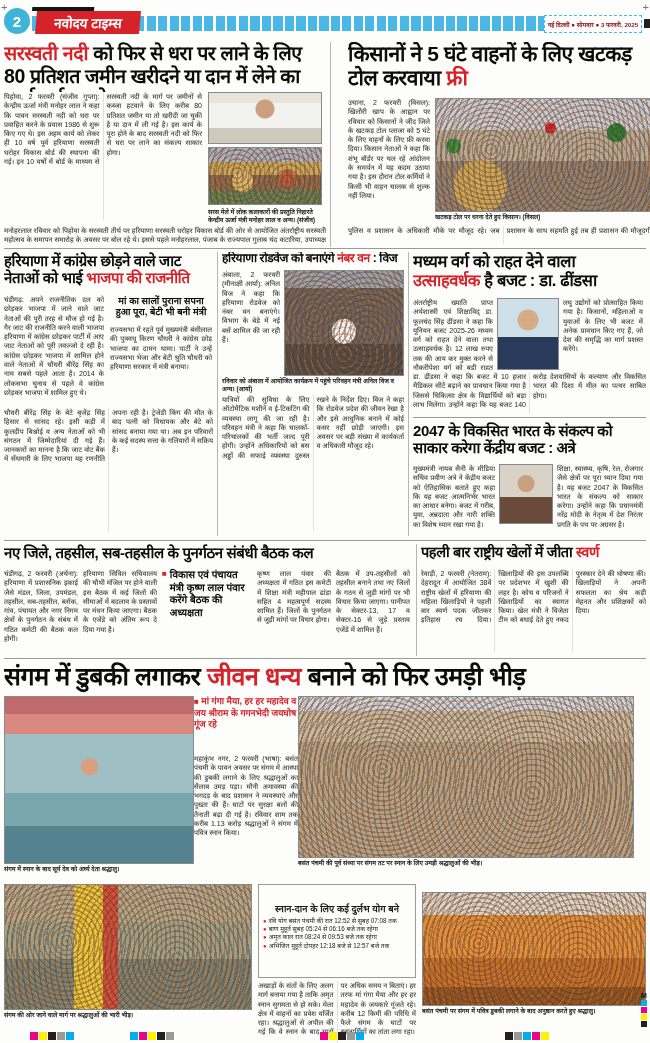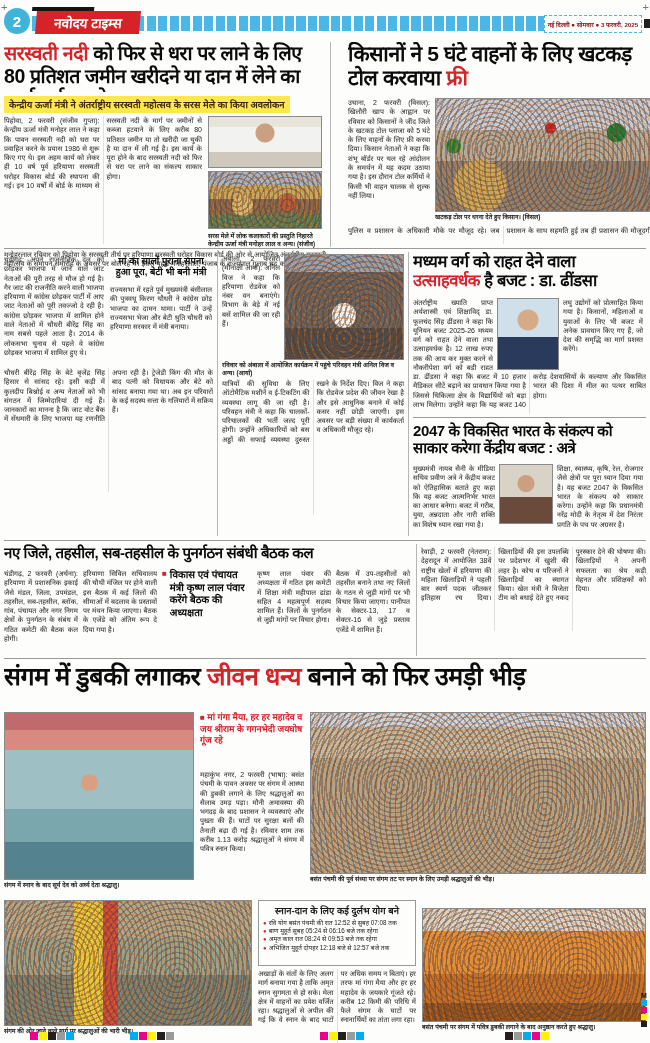--- a/index.html
+++ b/index.html
@@ -65,21 +65,21 @@
      linear-gradient(180deg,#ccd6dc 0 9%,#c4baa0 9% 28%,#b2a488 28%);}
   .ph-bath{background:
      radial-gradient(circle at 45% 42%, #d8a080 0 8px, transparent 9px),
      linear-gradient(180deg,#c06a6e 0 10%,#d88a80 10% 22%,#9ec0c4 22% 58%,#7aa6ae 58% 78%,#54828e 78%);}
   .ph-shrine{background:
      linear-gradient(90deg, transparent 0 28%, #e8c83a 28% 40%, #d04a3a 40% 46%, transparent 46%),
      linear-gradient(180deg,#b0a88a 0 30%,#9aa28a 30% 60%,#7a8272 60%);}
   .ph-saffron{background:
      linear-gradient(180deg,#d9d4c6 0 20%,#e0903a 20% 58%,#c27028 58% 84%,#91541e 84%);}
   .notebox{display:flex;gap:3px;font-size:10px;font-weight:bold;line-height:1.25;color:#0b0b0b;}
-  .yogbox{border:1px solid #999;padding:3px 4px;overflow:hidden;}
+  .yogbox{border:1px solid #999;padding:17px 4px;overflow:hidden;}
   .yogtitle{font-size:9.5px;font-weight:bold;text-align:center;margin-bottom:2px;}
   .yogitem{font-size:6.3px;line-height:8.2px;display:flex;gap:2px;color:#1d1d1d;}
   .dot{color:#d6232a;font-size:6px;line-height:8.2px;}
   .lead{font-size:9px;font-weight:bold;line-height:11.5px;color:#d6232a;overflow:hidden;}
   .regrow{display:flex;gap:1px;}
   .regsq{width:8px;height:8px;}
   .rc{background:#00aeef}.rm{background:#ec008c}.ry{background:#fff200}.rk{background:#231f20}.rg{background:#9a9a9a}
 </style>
 </head>
 <body>
@@ -93,23 +93,20 @@
     <div class="abs barend"></div>
     <div class="abs pgnum">2</div>
     <div class="abs masthead">नवोदय टाइम्स</div>
     <div class="abs datebox">नई दिल्ली ● सोमवार ● 3 फरवरी, 2025</div>
   </div>
 
   <div class="abs" style="left:4px;top:42px;width:322px;height:203px">
     <div class="hl" style="font-size:19.5px;height:50px">
       <span class="red">सरस्वती नदी</span><span> को फिर से धरा पर लाने के लिए 80 प्रतिशत जमीन खरीदने या दान में लेने का कार्य पूर्ण : मनोहर लाल</span>
     </div>
-    <div style="margin:2px 0 3px 0">
-      <span class="yellow">केन्द्रीय ऊर्जा मंत्री ने अंतर्राष्ट्रीय सरस्वती महोत्सव के सरस मेले का किया अवलोकन</span>
-    </div>
     <div style="display:flex;gap:6px">
       <div class="bt cols2" style="width:198px;height:128px">पिहोवा, 2 फरवरी (संजीव गुप्ता): केन्द्रीय ऊर्जा मंत्री मनोहर लाल ने कहा कि पावन सरस्वती नदी को धरा पर प्रवाहित करने के प्रयास 1986 से शुरू किए गए थे। इस अहम कार्य को लेकर ही 10 वर्ष पूर्व हरियाणा सरस्वती धरोहर विकास बोर्ड की स्थापना की गई। इन 10 वर्षों में बोर्ड के माध्यम से सरस्वती नदी के मार्ग पर जमीनों से कब्जा हटवाने के लिए करीब 80 प्रतिशत जमीन या तो खरीदी जा चुकी है या दान में ली गई है। इस कार्य के पूरा होने के बाद सरस्वती नदी को फिर से धरा पर लाने का संकल्प साकार होगा।</div>
       <div style="width:114px;display:flex;flex-direction:column;gap:3px">
         <div class="ph ph-manohar" style="width:112px;height:50px"></div>
         <div class="ph ph-stage dots" style="width:112px;height:56px"></div>
         <div class="cap" style="height:16px">सरस मेले में लोक कलाकारों की प्रस्तुति निहारते केन्द्रीय ऊर्जा मंत्री मनोहर लाल व अन्य। (संजीव)</div>
       </div>
     </div>
     <div class="bt" style="height:18px;margin-top:2px">मनोहरलाल रविवार को पिहोवा के सरस्वती तीर्थ पर हरियाणा सरस्वती धरोहर विकास बोर्ड की ओर से आयोजित अंतर्राष्ट्रीय सरस्वती महोत्सव के समापन समारोह के अवसर पर बोल रहे थे। इससे पहले मनोहरलाल, पंजाब के राज्यपाल गुलाब चंद कटारिया, उपाध्यक्ष धूमन सिंह किरमच, मुख्यमंत्री के ओएसडी भारत भूषण भारती ने हरियाणा पवेलियन व सरस मेले का अवलोकन किया। लोक कलाकारों ने सांस्कृतिक प्रस्तुतियां दीं। धूमन सिंह किरमच ने मेहमानों का स्वागत और आभार व्यक्त किया।</div>
   </div>
@@ -126,33 +123,39 @@
         <div class="ph ph-farmers dots" style="width:220px;height:112px"></div>
         <div class="cap" style="height:9px;margin-top:1px">खटकड़ टोल पर धरना देते हुए किसान। (विसल)</div>
       </div>
     </div>
     <div class="bt cols2" style="height:18px;margin-top:2px">पुलिस व प्रशासन के अधिकारी मौके पर मौजूद रहे। जब प्रशासन के साथ सहमति हुई तब ही प्रशासन की मौजूदगी में खटकड़ टोल पर प्रदर्शन शांतिपूर्ण ढंग से समाप्त हुआ। किसान नेताओं ने चेतावनी दी कि यदि मांगें पूरी नहीं हुईं तो आंदोलन और तेज किया जाएगा। वक्ताओं ने कहा कि किसानों, मजदूरों व कार्यकर्ताओं के साथ धक्केशाही नहीं चलेगी।</div>
   </div>
 
   <div class="hrule" style="left:4px;top:248px;width:642px"></div>
 
   <div class="abs" style="left:4px;top:252px;width:209px;height:284px">
+    <div class="hl" style="font-size:15px;height:40px">
+      <span>हरियाणा में कांग्रेस छोड़ने वाले जाट नेताओं को भाई </span><span class="red">भाजपा की राजनीति</span>
+    </div>
     <div style="display:flex;gap:6px;margin-top:3px">
       <div class="bt" style="width:100px;height:110px">चंडीगढ़: अपने राजनीतिक दल को छोड़कर भाजपा में जाने वाले जाट नेताओं की पूरी तरह से मौज हो गई है। गैर जाट की राजनीति करने वाली भाजपा हरियाणा में कांग्रेस छोड़कर पार्टी में आए जाट नेताओं को पूरी तवज्जो दे रही है। कांग्रेस छोड़कर भाजपा में शामिल होने वाले नेताओं में चौधरी बीरेंद्र सिंह का नाम सबसे पहले आता है। 2014 के लोकसभा चुनाव से पहले वे कांग्रेस छोड़कर भाजपा में शामिल हुए थे।</div>
       <div style="width:102px">
         <div class="subhead2" style="height:28px">मां का सालों पुराना सपना हुआ पूरा, बेटी भी बनी मंत्री</div>
         <div class="bt" style="height:80px;margin-top:2px">राज्यसभा में रहते पूर्व मुख्यमंत्री बंसीलाल की पुत्रवधू किरण चौधरी ने कांग्रेस छोड़ भाजपा का दामन थामा। पार्टी ने उन्हें राज्यसभा भेजा और बेटी श्रुति चौधरी को हरियाणा सरकार में मंत्री बनाया।</div>
       </div>
     </div>
     <div class="bt cols2" style="height:124px;margin-top:3px">चौधरी बीरेंद्र सिंह के बेटे बृजेंद्र सिंह हिसार से सांसद रहे। इसी कड़ी में कुलदीप बिश्नोई व अन्य नेताओं को भी संगठन में जिम्मेदारियां दी गई हैं। जानकारों का मानना है कि जाट वोट बैंक में सेंधमारी के लिए भाजपा यह रणनीति अपना रही है। ट्रेजेडी किंग की मौत के बाद पत्नी को विधायक और बेटे को सांसद बनाया गया था। अब इन परिवारों के कई सदस्य सत्ता के गलियारों में सक्रिय हैं।</div>
   </div>
 
   <div class="vrule" style="left:217px;top:252px;height:284px"></div>
 
   <div class="abs" style="left:222px;top:252px;width:182px;height:284px">
+    <div class="hl" style="font-size:12px;height:16px;white-space:nowrap">
+      <span>हरियाणा रोडवेज को बनाएंगे </span><span class="red">नंबर वन</span><span> : विज</span>
+    </div>
     <div style="display:flex;gap:4px;margin-top:2px">
       <div class="bt" style="width:58px;height:106px">अंबाला, 2 फरवरी (मीनाक्षी आर्या): अनिल विज ने कहा कि हरियाणा रोडवेज को नंबर वन बनाएंगे। विभाग के बेड़े में नई बसें शामिल की जा रही हैं।</div>
       <div class="ph ph-vij dots" style="width:118px;height:104px"></div>
     </div>
     <div class="cap" style="height:16px;margin-top:1px">रविवार को अंबाला में आयोजित कार्यक्रम में पहुंचे परिवहन मंत्री अनिल विज व अन्य। (आर्या)</div>
     <div class="bt cols2" style="height:136px;margin-top:2px">यात्रियों की सुविधा के लिए ऑटोमैटिक मशीनें व ई-टिकटिंग की व्यवस्था लागू की जा रही है। परिवहन मंत्री ने कहा कि चालकों-परिचालकों की भर्ती जल्द पूरी होगी। उन्होंने अधिकारियों को बस अड्डों की सफाई व्यवस्था दुरुस्त रखने के निर्देश दिए। विज ने कहा कि रोडवेज प्रदेश की जीवन रेखा है और इसे आधुनिक बनाने में कोई कसर नहीं छोड़ी जाएगी। इस अवसर पर बड़ी संख्या में कार्यकर्ता व अधिकारी मौजूद रहे।</div>
   </div>
 
   <div class="vrule" style="left:408px;top:252px;height:284px"></div>
 
@@ -190,31 +193,34 @@
         <span>विकास एवं पंचायत मंत्री कृष्ण लाल पंवार करेंगे बैठक की अध्यक्षता</span>
       </div>
       <div class="bt" style="width:74px;height:84px">कृष्ण लाल पंवार की अध्यक्षता में गठित इस कमेटी में शिक्षा मंत्री महीपाल ढांडा सहित 4 महत्वपूर्ण सदस्य शामिल हैं। जिलों के पुनर्गठन से जुड़ी मांगों पर विचार होगा।</div>
       <div class="bt" style="width:74px;height:84px">बैठक में उप-तहसीलों को तहसील बनाने तथा नए जिलों के गठन से जुड़ी मांगों पर भी विचार किया जाएगा। पानीपत के सेक्टर-13, 17 व सेक्टर-16 से जुड़े प्रस्ताव एजेंडे में शामिल हैं।</div>
     </div>
   </div>
 
   <div class="vrule" style="left:416px;top:544px;height:112px"></div>
 
   <div class="abs" style="left:421px;top:544px;width:225px;height:112px">
+    <div class="hl" style="font-size:14.5px;height:22px;white-space:nowrap;font-weight:bold">
+      <span>पहली बार राष्ट्रीय खेलों में जीता </span><span class="red">स्वर्ण</span>
+    </div>
     <div class="bt cols3" style="height:84px;margin-top:3px">रेवाड़ी, 2 फरवरी (नेतराम): देहरादून में आयोजित 38वें राष्ट्रीय खेलों में हरियाणा की महिला खिलाड़ियों ने पहली बार स्वर्ण पदक जीतकर इतिहास रच दिया। खिलाड़ियों की इस उपलब्धि पर प्रदेशभर में खुशी की लहर है। कोच व परिजनों ने खिलाड़ियों का स्वागत किया। खेल मंत्री ने विजेता टीम को बधाई देते हुए नकद पुरस्कार देने की घोषणा की। खिलाड़ियों ने अपनी सफलता का श्रेय कड़ी मेहनत और प्रशिक्षकों को दिया।</div>
   </div>
 
   <div class="hrule" style="left:4px;top:658px;width:642px"></div>
 
   <div class="abs" style="left:4px;top:662px;width:642px;height:366px">
     <div class="hl" style="font-size:25px;height:34px;white-space:nowrap">
       <span>संगम में डुबकी लगाकर </span><span class="red">जीवन धन्य</span><span> बनाने को फिर उमड़ी भीड़</span>
     </div>
 
-    <div style="display:flex;gap:6px;margin-top:16px;height:182px">
+    <div style="display:flex;margin-top:0;height:182px">
       <div style="width:190px">
         <div class="ph ph-bath" style="width:188px;height:166px"></div>
         <div class="cap" style="height:10px;margin-top:1px">संगम में स्नान के बाद सूर्य देव को अर्घ्य देता श्रद्धालु।</div>
       </div>
       <div style="width:104px">
         <div class="lead" style="height:56px">
           <span class="sq">■</span>
           <span>मां गंगा मैया, हर हर महादेव व जय श्रीराम के गगनभेदी जयघोष गूंज रहे</span>
         </div>
         <div class="bt" style="height:120px;margin-top:2px">महाकुंभ नगर, 2 फरवरी (भाषा): बसंत पंचमी के पावन अवसर पर संगम में आस्था की डुबकी लगाने के लिए श्रद्धालुओं का सैलाब उमड़ पड़ा। मौनी अमावस्या की भगदड़ के बाद प्रशासन ने व्यवस्थाएं और पुख्ता की हैं। घाटों पर सुरक्षा बलों की तैनाती बढ़ा दी गई है। रविवार शाम तक करीब 1.13 करोड़ श्रद्धालुओं ने संगम में पवित्र स्नान किया।</div>

